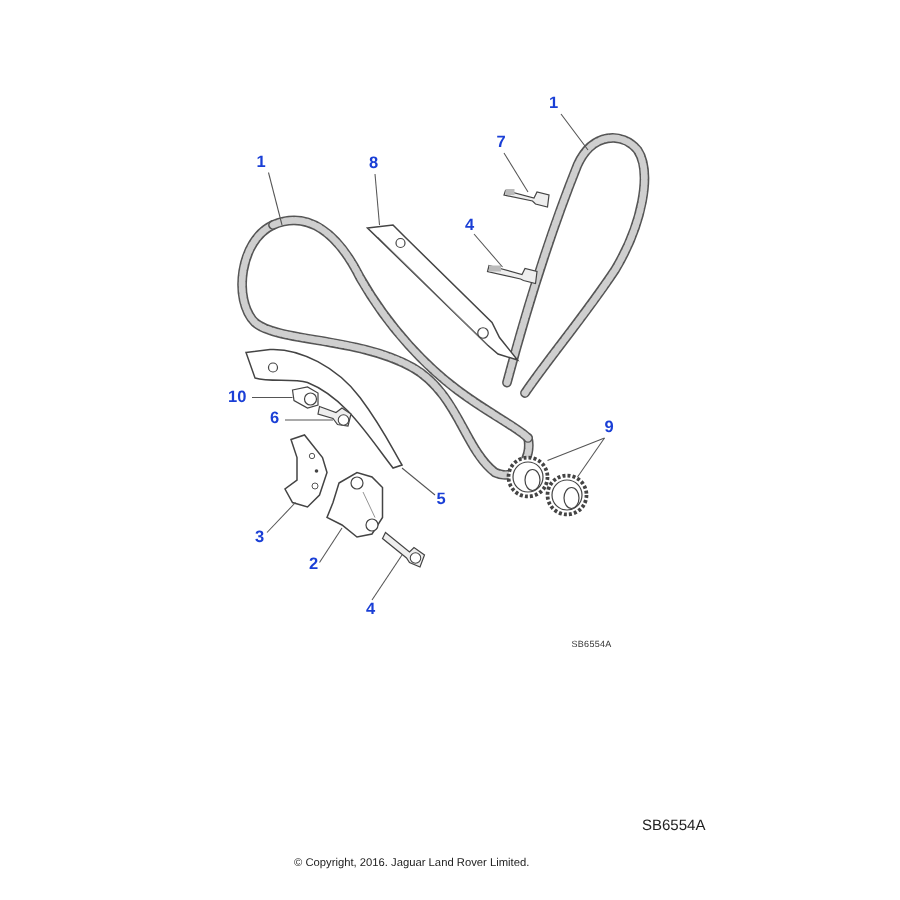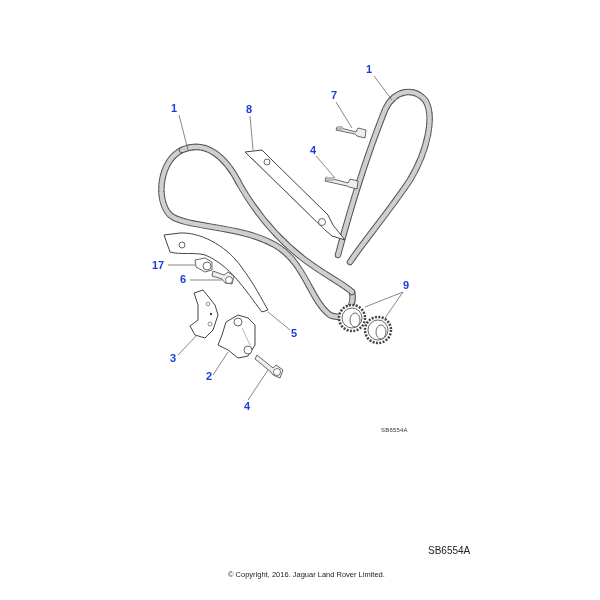--- a/index.html
+++ b/index.html
@@ -114,17 +114,17 @@
 <span class="callout" style="left:366px;top:64px;">1</span>
 <span class="callout" style="left:206px;top:371px;">2</span>
 <span class="callout" style="left:170px;top:353px;">3</span>
 <span class="callout" style="left:310px;top:145px;">4</span>
 <span class="callout" style="left:244px;top:401px;">4</span>
 <span class="callout" style="left:291px;top:328px;">5</span>
 <span class="callout" style="left:180px;top:274px;">6</span>
 <span class="callout" style="left:331px;top:90px;">7</span>
 <span class="callout" style="left:246px;top:104px;">8</span>
 <span class="callout" style="left:403px;top:280px;">9</span>
-<span class="callout" style="left:152px;top:260px;">17</span>
+<span class="callout" style="left:152px;top:260px;">10</span>
 
 <span class="ref-small" style="left:381px;top:427px;">SB6554A</span>
 <span class="ref-large" style="left:428px;top:545px;">SB6554A</span>
-<span class="copyright" style="left:228px;top:570px;text-align:right;">© Copyright, 2016. Jaguar Land Rover Limited.</span>
+<span class="copyright" style="left:196px;top:570px;text-align:right;">© Copyright, 2016. Jaguar Land Rover Limited.</span>
 
 </body></html>

